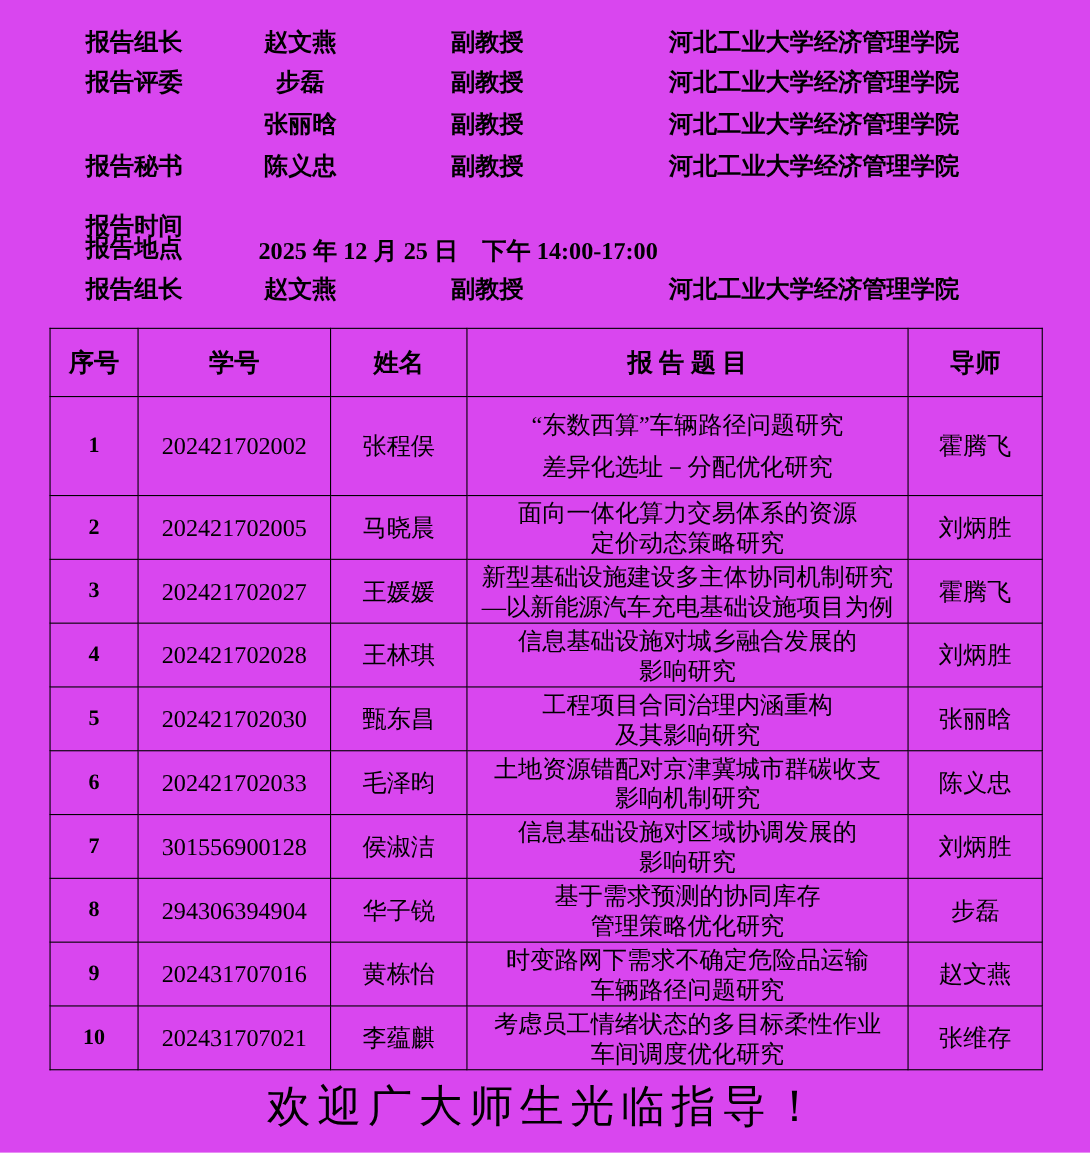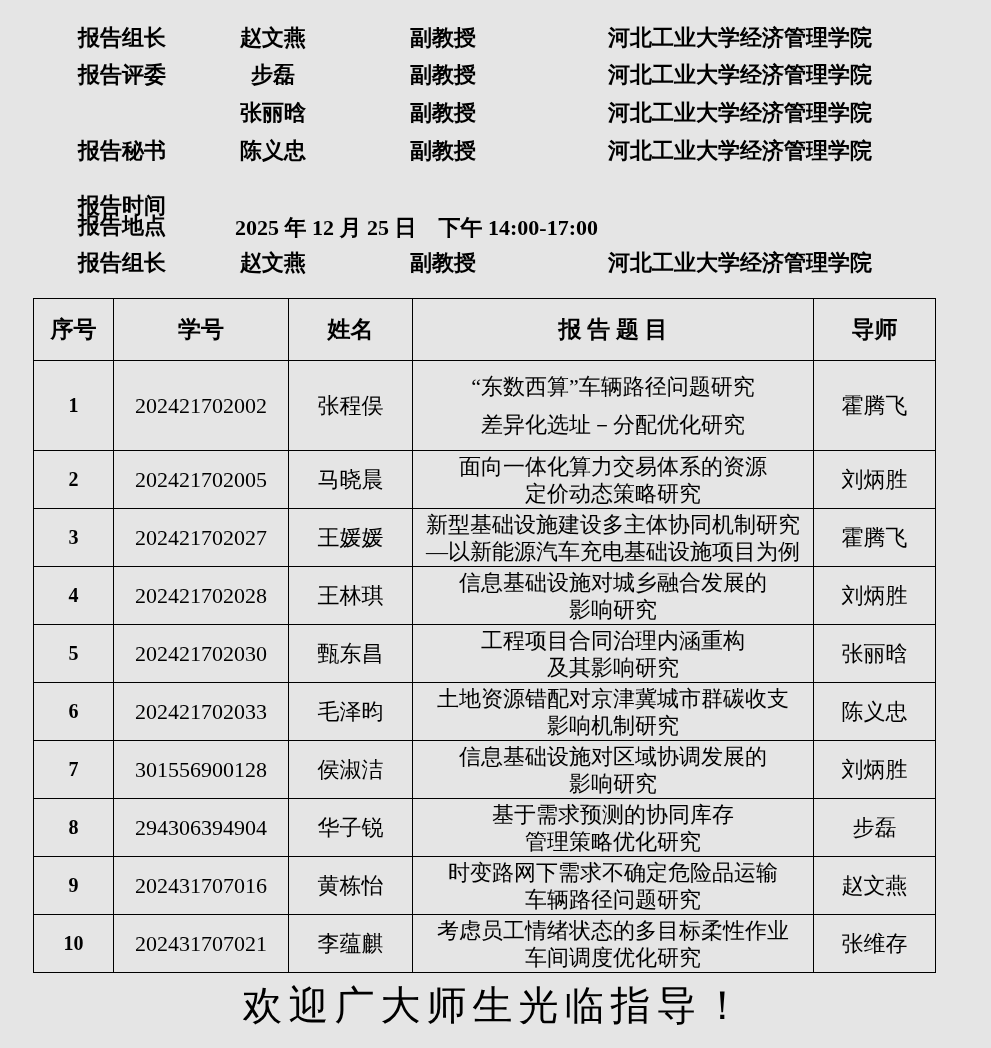--- a/index.html
+++ b/index.html
@@ -1,19 +1,19 @@
 <!DOCTYPE html>
 <html><head>
 <meta charset="utf-8">
 <style>
   html,body{margin:0;padding:0;background:#fff;}
   .page{
     position:relative;
     width:991px;height:1048px;
-    background:#e5e5e5;
+    background:#d946ef;
     color:#000;
     font-family:"Liberation Serif","DejaVu Serif",serif;
     overflow:hidden;
   }
   
   .info-block{position:absolute;top:19px;left:0;right:0;}
   .info-row{
     display:grid;
     grid-template-columns:157px 76px 99px 198px 1fr;
     padding-left:78px;
@@ -23,21 +23,21 @@
     font-size:22px;
     white-space:nowrap;
   }
   .info-label{grid-column:1;}
   .info-name{grid-column:2;text-align:center;}
   .info-title{grid-column:4;}
   .info-aff{grid-column:5;}
   .info-value{grid-column:2 / 6;margin-top:44px;}
   
   table.schedule{
-    position:absolute;top:298px;left:33px;
+    position:absolute;top:298px;left:45px;
     width:902px;
     border-collapse:collapse;
     table-layout:fixed;
   }
   .schedule th,.schedule td{
     border:1.5px solid #000;
     text-align:center;
     vertical-align:middle;
     padding:0;
     overflow:hidden;

